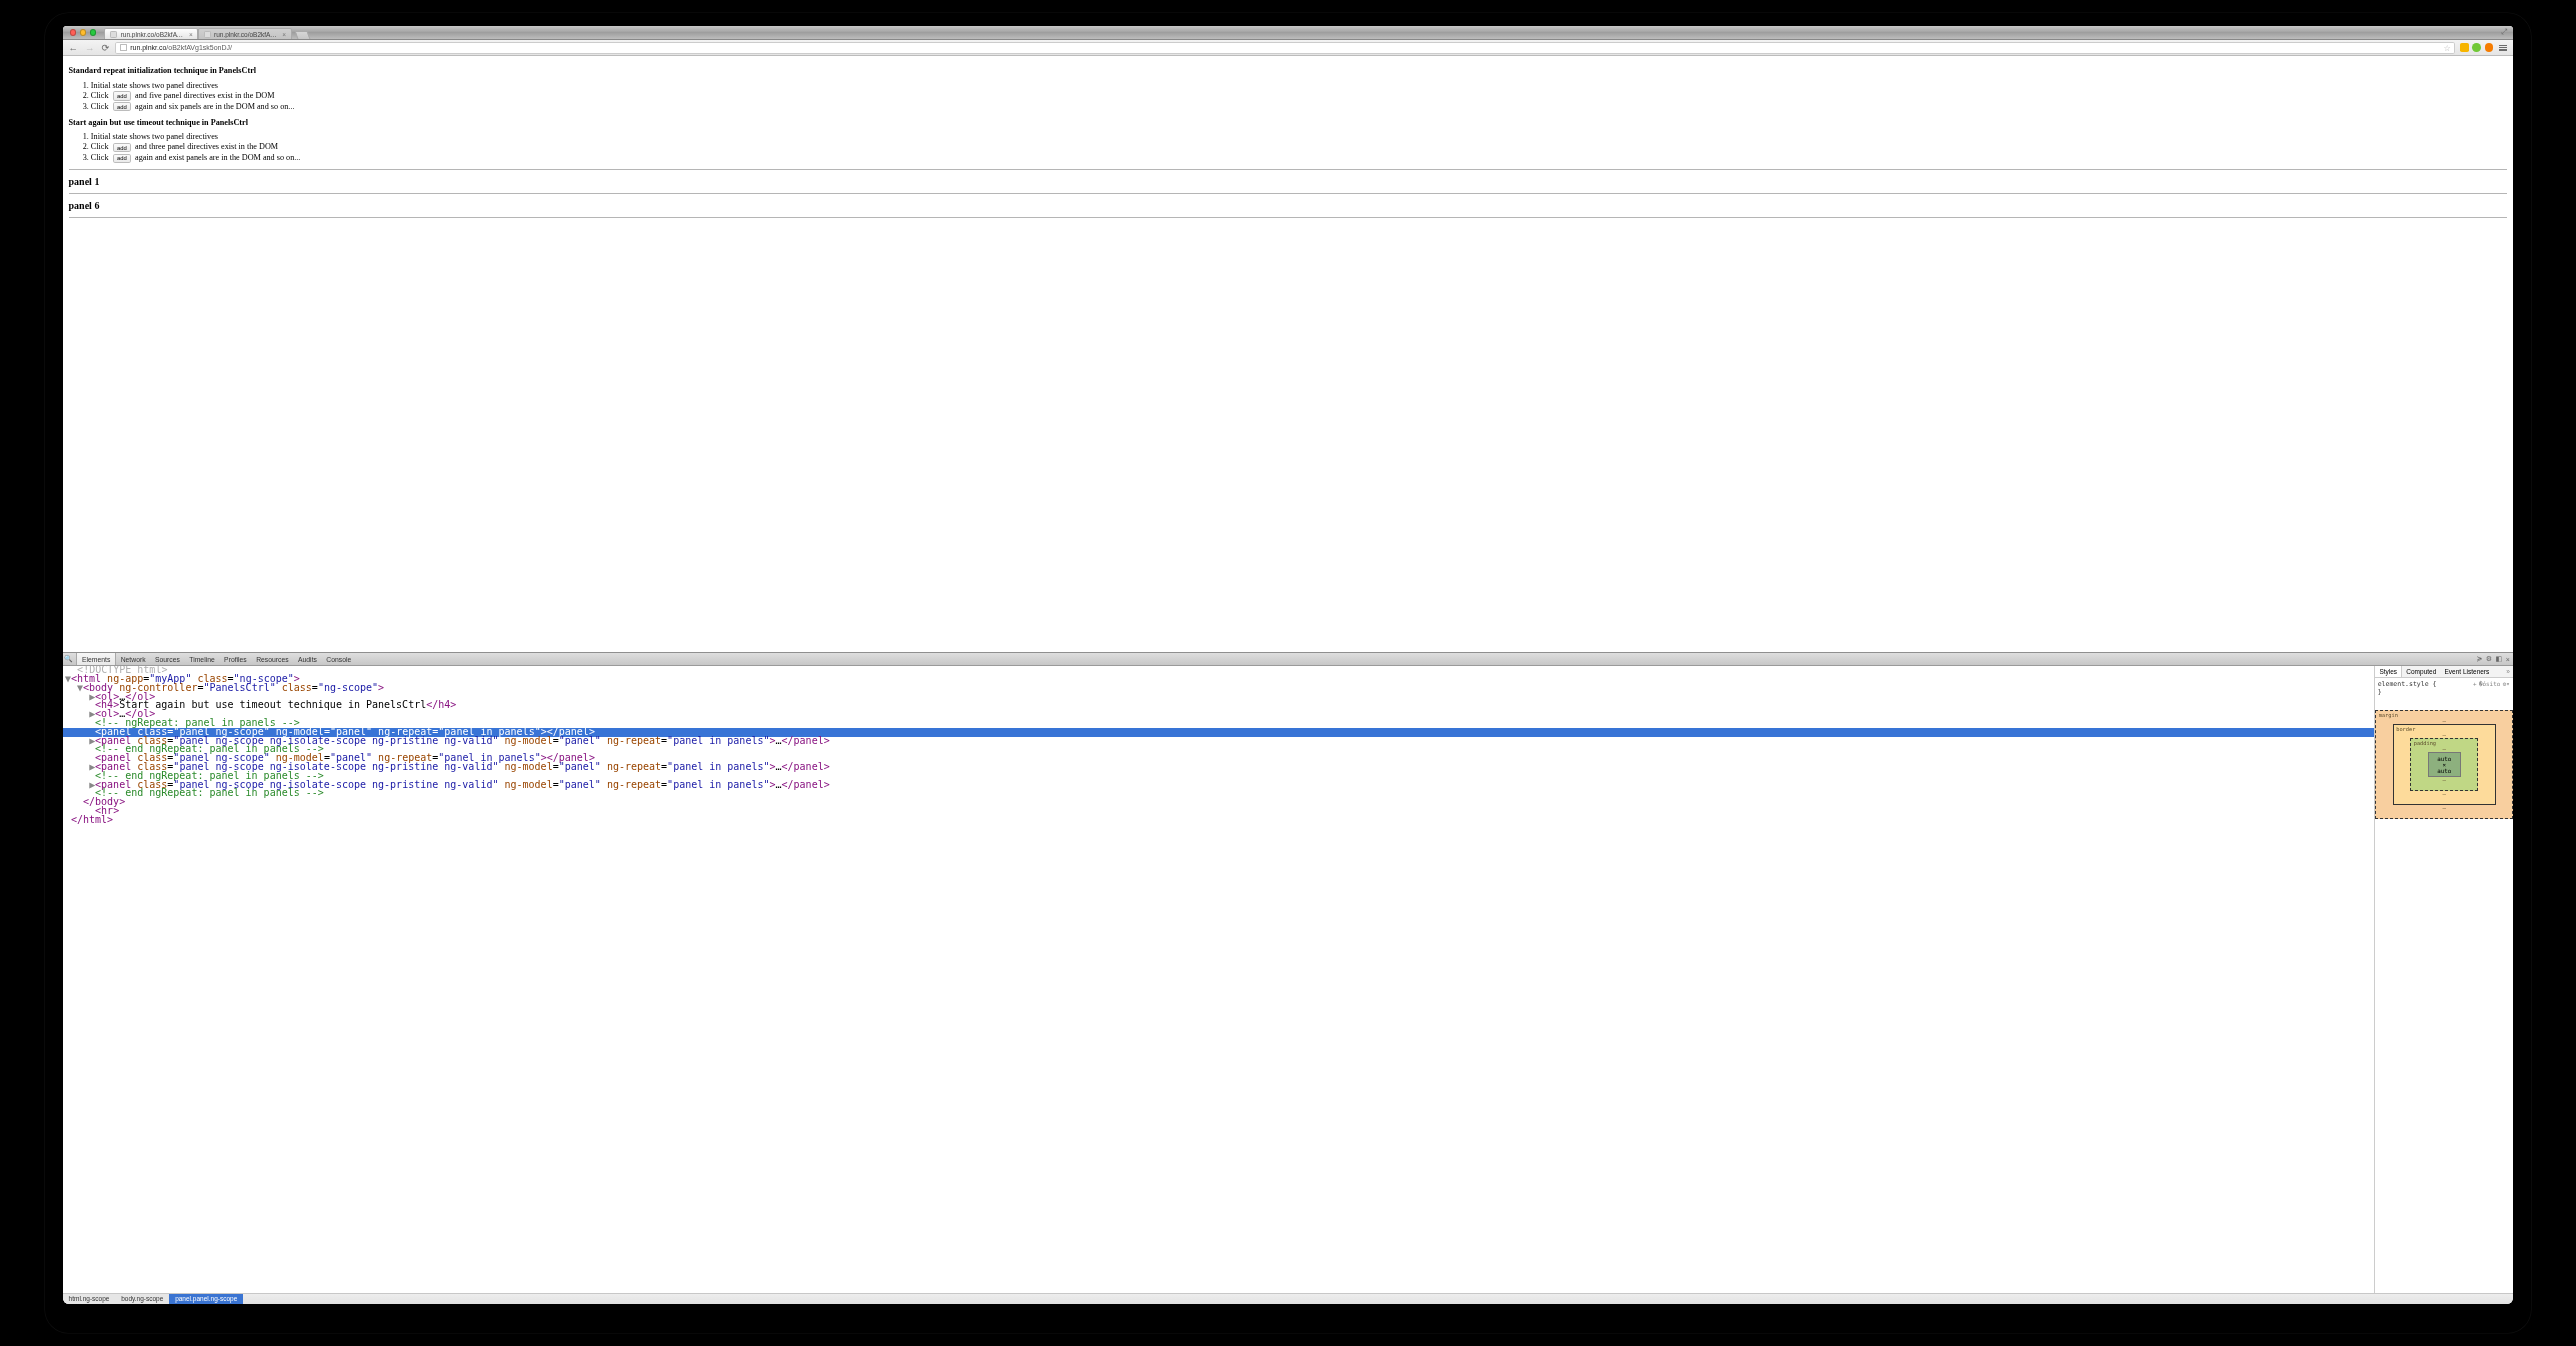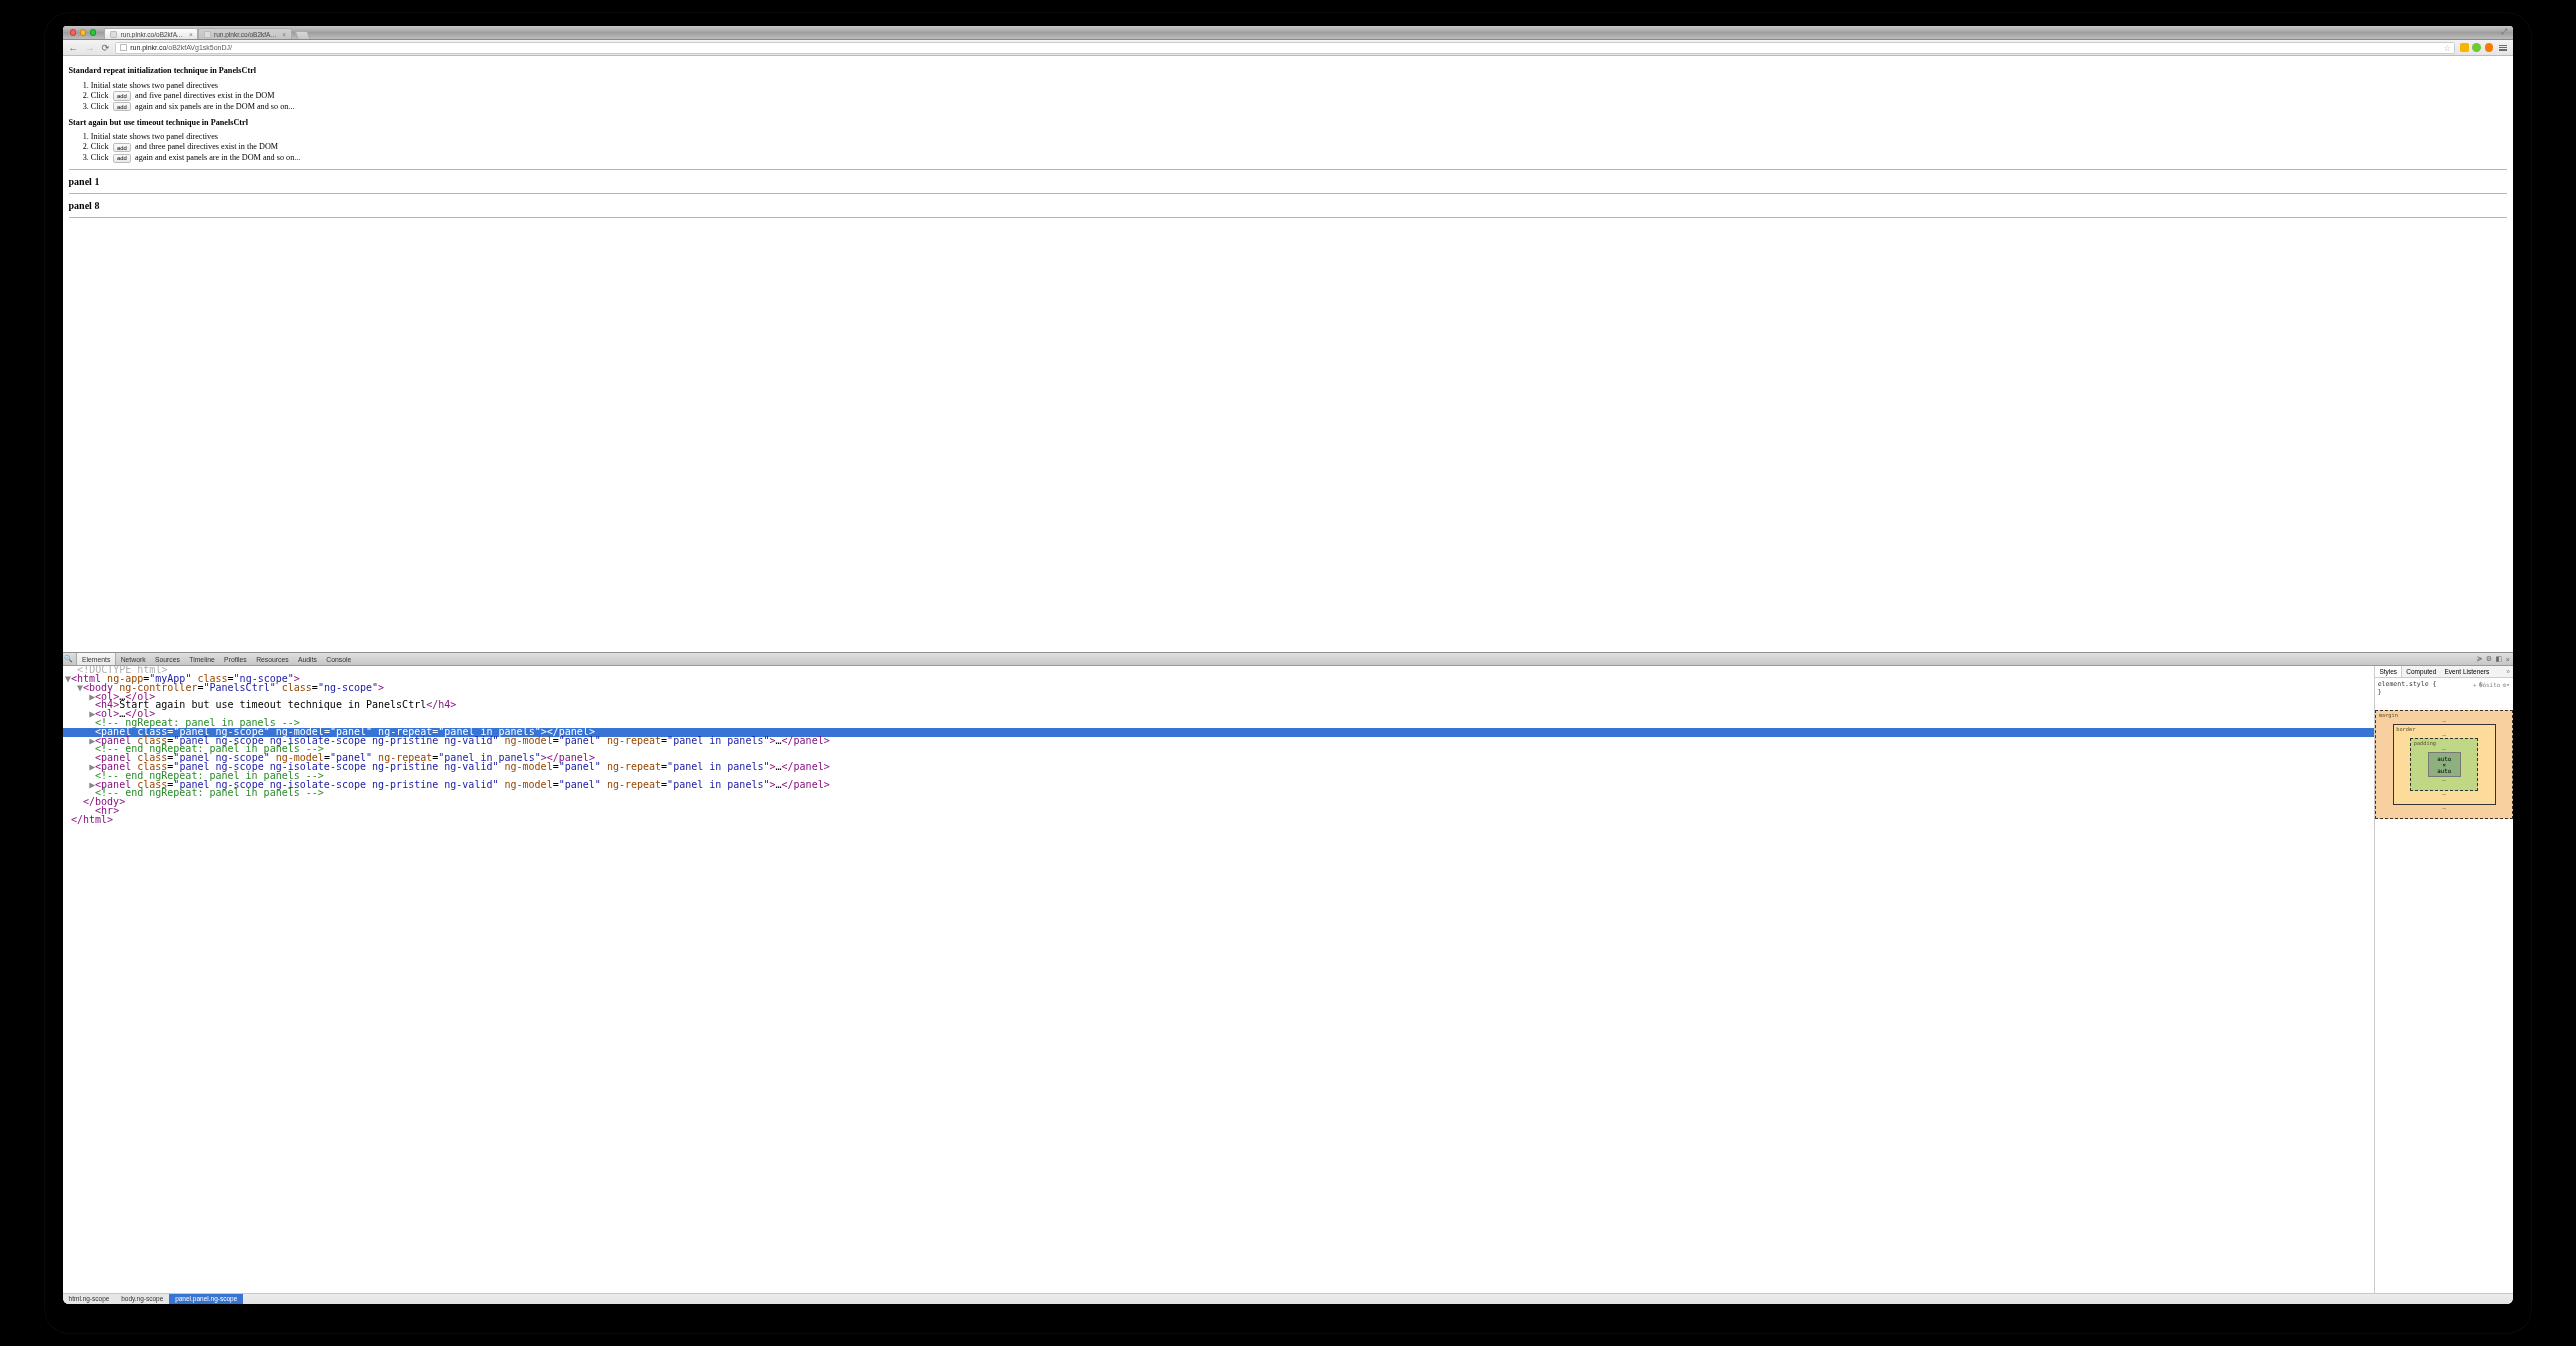--- a/index.html
+++ b/index.html
@@ -146,21 +146,21 @@
 .dt-styles {
   width: 139px; background:#fff;
   border-left:0.6px solid #ccc;
   display:flex; flex-direction:column;
 }
 .styles-tabs { display:flex; border-bottom:0.6px solid #ccc; font-size:6.5px; background:#f3f3f3;}
 .styles-tab { padding:1.8px 4.1px; cursor:pointer; }
 .styles-tab.active { background:#fff; border-right:0.6px solid #ccc; }
 .styles-tab.more { margin-left:auto; padding:1.8px 3.5px; color:#888;}
 .styles-body { padding:1.8px 2.4px; font-family:Menlo,Consolas,monospace; font-size:6.5px; color:#333;}
-.styles-row { display:flex; align-items:flex-end; }
+.styles-row { display:flex; align-items:center; }
 .styles-row .rule { flex:1; }
 .styles-row .action { color:#888; padding:0 1.2px; font-size:5.9px; cursor:pointer;}
 .box-model-wrap{flex:1;display:flex;align-items:flex-start;justify-content:center;padding-top:13px;}
 .bm { font-family: Menlo, monospace; font-size:5.9px; }
 .bm .layer { border:0.6px dashed #333; padding:7px 16.5px; text-align:center; position:relative; }
 .bm .margin { background:#f8cf9f; }
 .bm .border { background:#fddb9b; border-style:solid; }
 .bm .padding { background:#c0d785; }
 .bm .content { background:#8db07e; border:0.6px solid #777; padding:2.4px 5.9px; }
 .bm .lbl { position:absolute; top:0.6px; left:2.4px; font-size:5.3px; color:#5a4a2b; }
@@ -254,21 +254,21 @@
         <li>
           <span>Click</span>
           <button class="inline-add">add</button>
           <span>again and exist panels are in the DOM and so on...</span>
         </li>
       </ol>
 
       <hr>
       <h3 class="panel-title">panel 1</h3>
       <hr>
-      <h3 class="panel-title">panel 8</h3>
+      <h3 class="panel-title">panel 6</h3>
       <hr>
     </div>
   </div>
 
   <div class="devtools">
     <div class="dt-tabs">
       <div class="dt-search-ic">🔍</div>
       <div class="dt-sep"></div>
       <div class="dt-tab active">Elements</div>
       <div class="dt-tab">Network</div>

